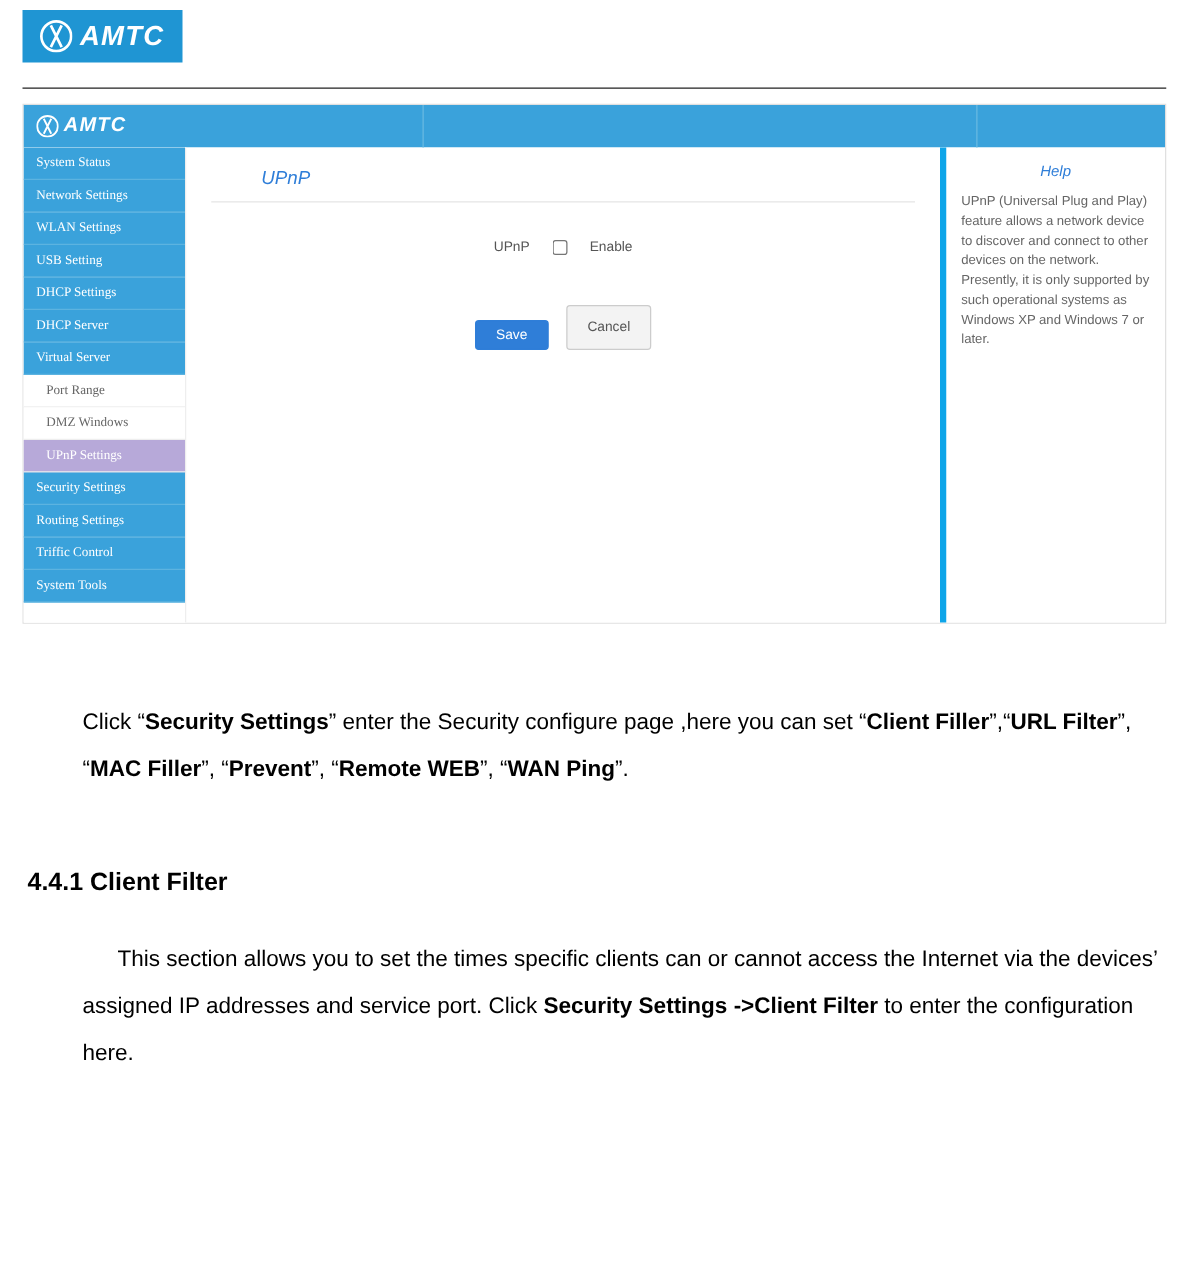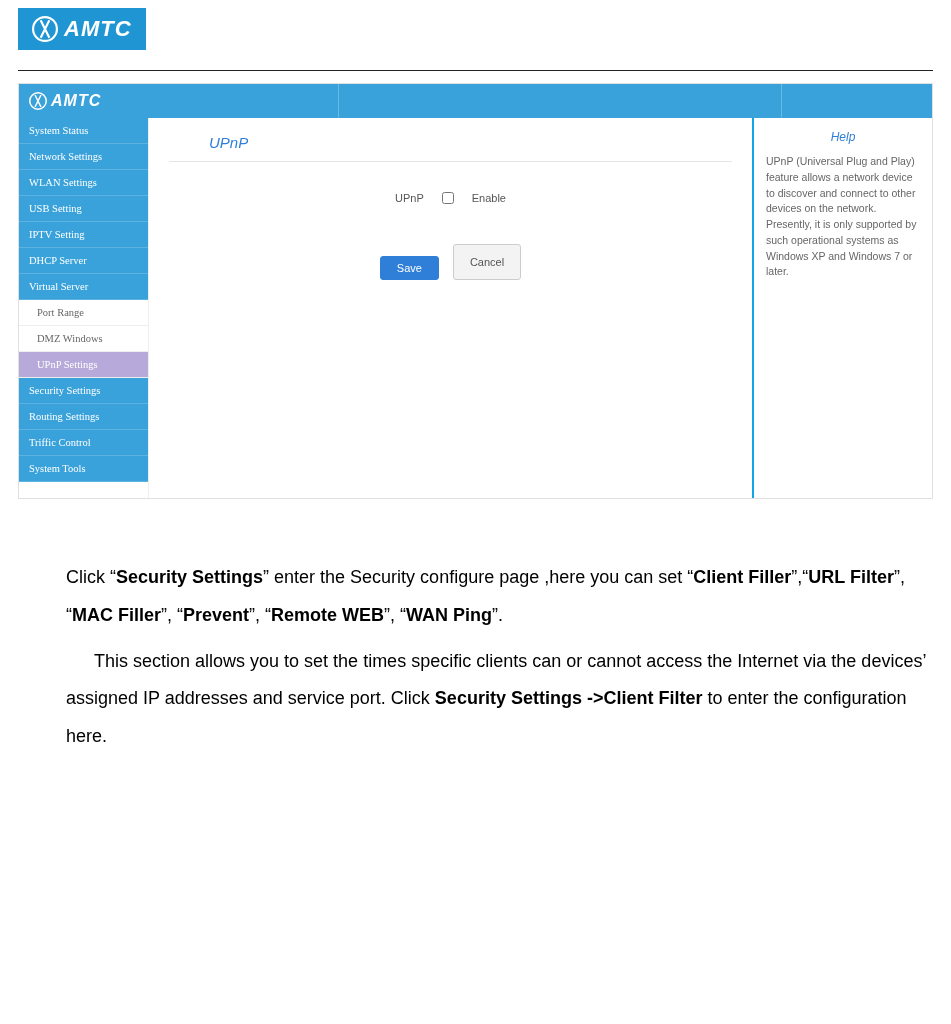--- a/index.html
+++ b/index.html
@@ -145,21 +145,21 @@
   }
   .btn-default {
     background: #f3f3f3;
     color: #555;
   }
 
   
   .helppanel {
     width: 180px;
     padding: 10px 12px;
-    border-left: 2px solid #0ea5e9;
+    border-left: 5px solid #0ea5e9;
     font-size: 10.5px;
     color: #666;
     line-height: 1.5;
   }
   .help-title {
     color: #2f7ed8;
     text-align: center;
     font-size: 12px;
     font-style: italic;
     margin-bottom: 8px;
@@ -217,21 +217,21 @@
     <div class="cell mid-cell"></div>
     <div class="cell right-cell"></div>
   </div>
 
   <div class="ss-body">
     <div class="sidebar" id="sidebar">
         <div class="side-item">System Status</div>
         <div class="side-item">Network Settings</div>
         <div class="side-item">WLAN Settings</div>
         <div class="side-item">USB Setting</div>
-        <div class="side-item">IPTV Setting</div>
+        <div class="side-item">DHCP Settings</div>
         <div class="side-item">DHCP Server</div>
         <div class="side-item">Virtual Server</div>
         <div class="side-sub">Port Range</div>
         <div class="side-sub">DMZ Windows</div>
         <div class="side-sub active">UPnP Settings</div>
         <div class="side-item">Security Settings</div>
         <div class="side-item">Routing Settings</div>
         <div class="side-item">Triffic Control</div>
         <div class="side-item">System Tools</div>
       </div>
@@ -255,19 +255,20 @@
     </div>
   </div>
 </div>
 
 
 <div class="doc">
   <p>
     <span>Click “</span><span class="b">Security Settings</span><span>” enter the Security configure page ,here you can set “</span><span class="b">Client Filler</span><span>”,“</span><span class="b">URL Filter</span><span>”, “</span><span class="b">MAC Filler</span><span>”, “</span><span class="b">Prevent</span><span>”, “</span><span class="b">Remote WEB</span><span>”, “</span><span class="b">WAN Ping</span><span>”.</span>
   </p>
 
+  <h3>4.4.1 Client Filter</h3>
   <p class="indent">
     <span>This section allows you to set the times specific clients can or cannot access the Internet via the devices’ assigned IP addresses and service port. Click </span><span class="b">Security Settings -&gt;Client Filter</span><span> to enter the configuration here.</span>
   </p>
 </div>
 
 
 
 
 </body></html>

